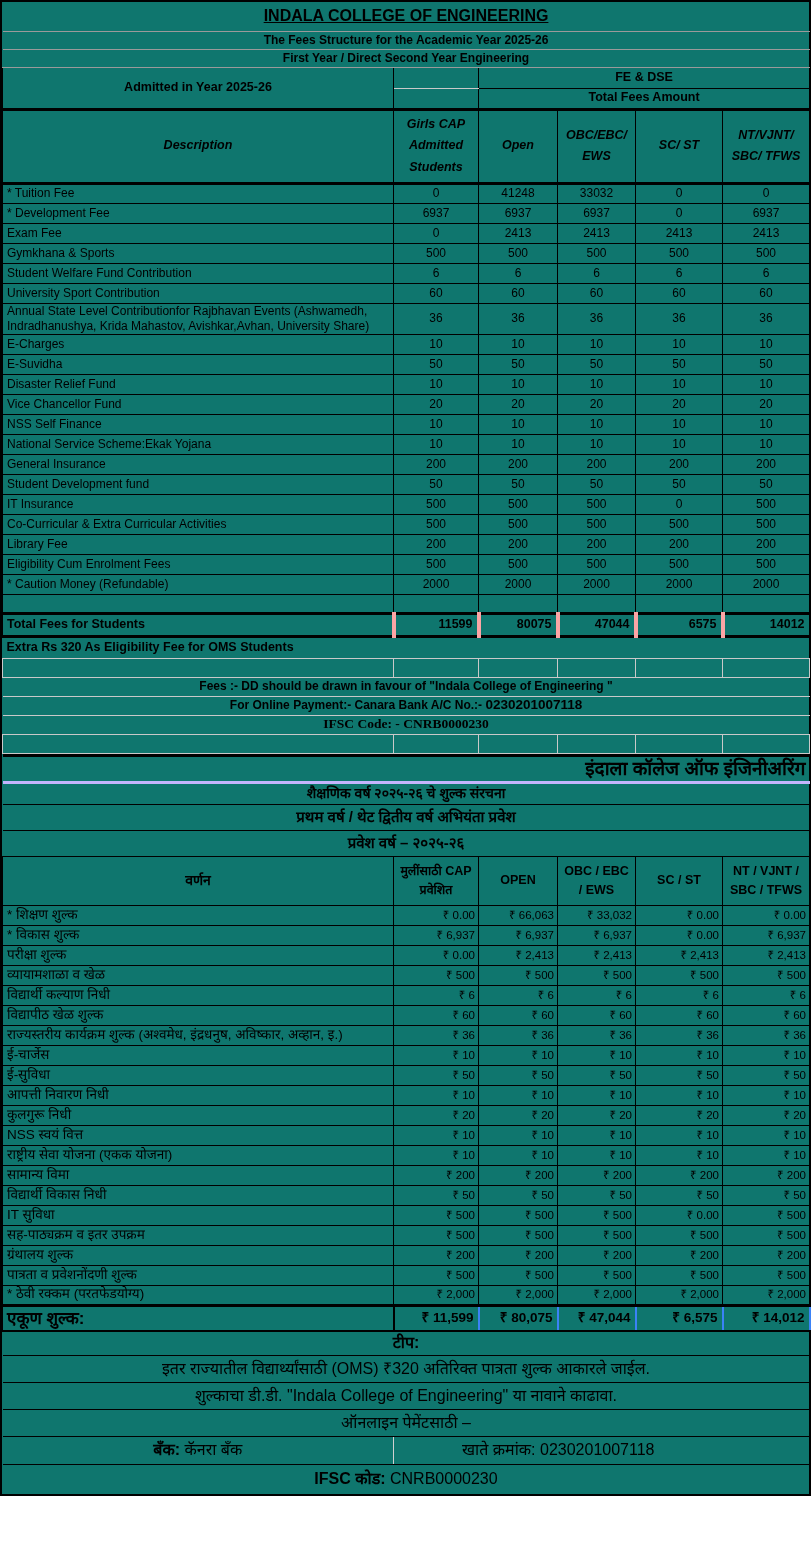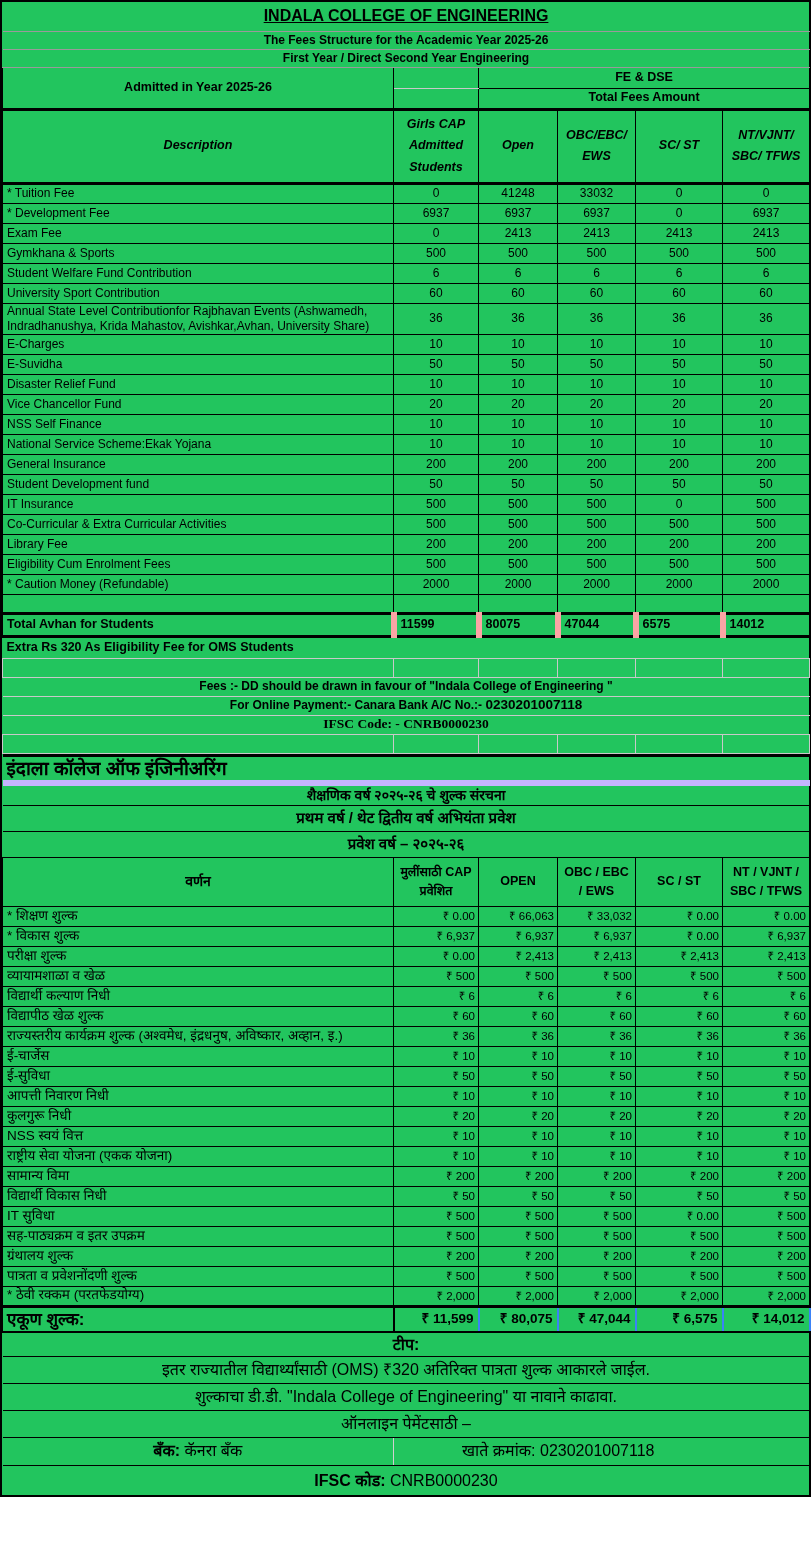--- a/index.html
+++ b/index.html
@@ -1,17 +1,17 @@
 <!DOCTYPE html>
 <html><head>
 <meta charset="utf-8">
 <style>
   html,body{margin:0;padding:0;background:#fff;color:#000;}
   body{width:811px;font-family:"Liberation Sans",sans-serif;}
-  .sheet{width:811px;border:2px solid #000;box-sizing:border-box;background:#22c55e;}
+  .sheet{width:811px;border:2px solid #000;box-sizing:border-box;background:#0f766e;}
   table{border-collapse:collapse;table-layout:fixed;width:807px;}
   td{box-sizing:border-box;padding:0 4px;overflow:hidden;vertical-align:middle;
      font-size:12px;line-height:1.25;border:1px solid #000;}
   
   col.c0{width:391px}col.c1{width:85px}col.c2{width:79px}col.c3{width:78px}col.c4{width:87px}col.c5{width:87px}
 
   
   tr.t1 td{height:29px;border:none;border-bottom:1px solid #9a9a9a;text-align:center;
            font-size:16px;font-weight:bold;}
   tr.t1 td span{text-decoration:underline;}
@@ -23,33 +23,33 @@
   td.gapcell2{border-bottom:3px solid #000;}
   tr.h2 td.groupsub{border-bottom:3px solid #000;}
   tr.colhead td{height:74px;text-align:center;font-weight:bold;font-style:italic;
                 font-size:12.5px;border-bottom:3px solid #000;line-height:1.7;}
   tbody.endata td{height:20px;}
   tbody.endata td.lbl{text-align:left;}
   tbody.endata td.val{text-align:center;}
   tr.emptyrow td{height:19px;}
   tr.totalrow td{height:23px;font-weight:bold;font-size:12.5px;
                  border-top:3px solid #000;border-bottom:3px solid #000;}
-  tr.totalrow td.val{text-align:left;border-left:6px solid #fca5a5;border-right:2px solid #000;}
+  tr.totalrow td.val{text-align:right;border-left:4px solid #fca5a5;border-right:2px solid #000;}
   tr.extrarow td{height:22px;font-weight:bold;font-size:12.5px;text-align:left;
                  border:none;border-bottom:1px solid #c9c9c9;}
   tr.fillgray td{height:19px;border:none;border-left:1px solid #c9c9c9;border-right:1px solid #c9c9c9;
                  border-bottom:1px solid #c9c9c9;}
   tr.noterow td{height:19px;border:none;border-bottom:1px solid #c9c9c9;text-align:center;
                 font-weight:bold;font-size:12px;}
   tr.noterow td .acct{font-size:13.5px;}
   tr.ifscrow td{font-family:"Liberation Serif",serif;font-size:13.5px;}
 
   
   .mr td{font-size:13px;}
-  tr.mt1 td{height:27px;border:none;border-bottom:6px solid #c4b5fd;text-align:left;
+  tr.mt1 td{height:27px;border:none;border-bottom:3px solid #c4b5fd;text-align:right;
             font-size:19px;font-weight:bold;}
   tr.mt2 td{height:22px;border:none;border-bottom:1px solid #000;text-align:center;
             font-size:14px;font-weight:bold;}
   tr.mt3 td,tr.mt4 td{height:26px;border:none;border-bottom:1px solid #000;text-align:center;
             font-size:15px;font-weight:bold;}
   tr.mcolhead td{height:49px;text-align:center;font-weight:bold;font-size:12.5px;line-height:1.5;}
   tr.mcolhead td.mdesc{font-size:14px;}
   tbody.mrdata td{height:20px;}
   tbody.mrdata td.lbl{text-align:left;font-size:13.5px;}
   tbody.mrdata td.val{text-align:right;font-size:11.5px;padding-right:3px;}
@@ -272,21 +272,21 @@
     <tbody>
         <tr class="emptyrow">
       <td></td>
           <td></td>
           <td></td>
           <td></td>
           <td></td>
           <td></td>
     </tr>
     <tr class="totalrow">
-      <td>Total Avhan for Students</td>
+      <td>Total Fees for Students</td>
       <td class="val">11599</td>
       <td class="val">80075</td>
       <td class="val">47044</td>
       <td class="val">6575</td>
       <td class="val">14012</td>
     </tr>
     <tr class="extrarow">
       <td colspan="6">Extra Rs 320  As Eligibility Fee for OMS Students</td>
     </tr>
     <tr class="fillgray">

